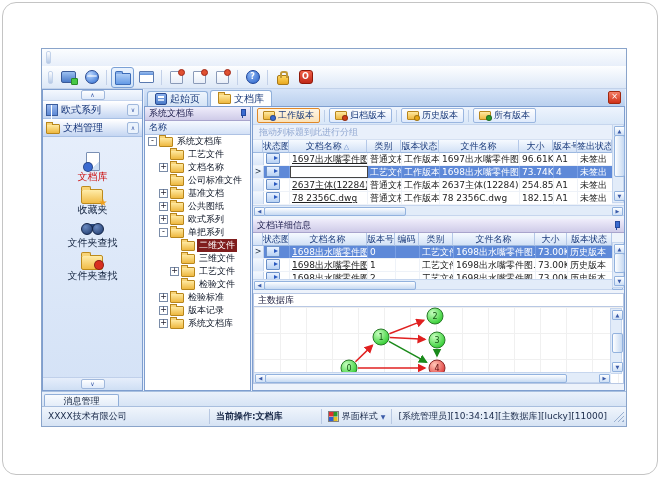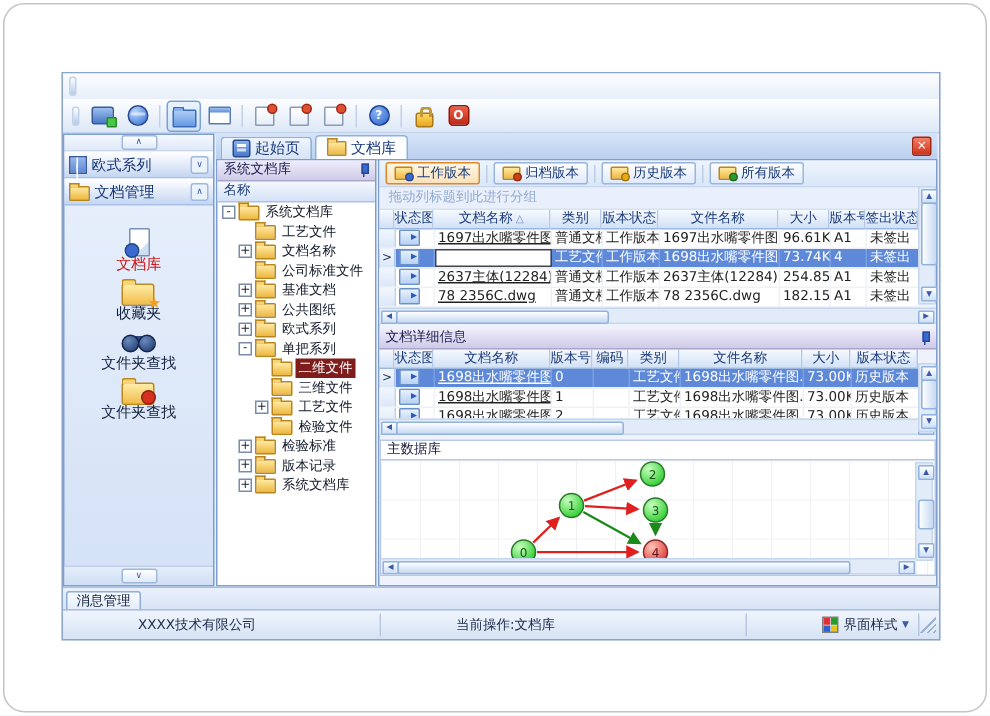--- a/index.html
+++ b/index.html
@@ -121,23 +121,23 @@
   .dp-tabs{height:14px;display:flex;align-items:flex-end;gap:1px;padding-left:3px;background:linear-gradient(#e4edfa,#d0e0f4);border-bottom:1px solid #98b4dc;}
   .dtab{height:13px;line-height:12px;padding:0 6px;font-size:9px;color:#1a3a7a;background:linear-gradient(#f4f8fe,#dde9f8);border:1px solid #98b4dc;border-bottom:none;border-radius:2px 2px 0 0;box-sizing:border-box;}
   .dtab.active{background:linear-gradient(#fbdcec,#f3bcd8);border-color:#c878a8;color:#3a1a3a;}
   .detail-body{height:33px;overflow:hidden;}
   .graph-label{height:12px;background:#fff;border:1px solid #b8c8e4;border-bottom:none;font-size:9px;line-height:12px;padding-left:4px;color:#202040;}
   .graph-box{position:relative;height:78px;background:#fff;border:1px solid #b8c8e4;overflow:hidden;
     background-image:linear-gradient(#f0f0f0 1px,transparent 1px),linear-gradient(90deg,#f0f0f0 1px,transparent 1px);background-size:26px 26px;box-sizing:border-box;}
 
   
   .msgband{position:absolute;left:0;top:342px;right:0;height:16px;background:linear-gradient(#eaf1fb,#d4e2f4);border-top:1px solid #a8c0e0;}
-  .msg-tab{position:absolute;left:2px;top:2px;width:50px;height:14px;background:linear-gradient(#f8fbfe,#e0eaf8);border:1px solid #90aed8;border-bottom:none;border-radius:2px 2px 0 0;font-size:9px;line-height:13px;text-align:center;color:#10203c;box-sizing:border-box;}
+  .msg-tab{position:absolute;left:2px;top:2px;width:75px;height:14px;background:linear-gradient(#f8fbfe,#e0eaf8);border:1px solid #90aed8;border-bottom:none;border-radius:2px 2px 0 0;font-size:9px;line-height:13px;text-align:center;color:#10203c;box-sizing:border-box;}
   .statusbar{position:absolute;left:0;bottom:0;right:0;height:19px;background:linear-gradient(#f0f5fc,#d6e3f4);border-top:1px solid #a8bede;display:flex;align-items:center;font-size:9px;color:#1a2a4a;}
-  .sb-cell{padding:0 6px;height:15px;display:flex;align-items:center;border-right:1px solid #b8c8e2;white-space:nowrap;margin-left:44px;}
+  .sb-cell{padding:0 6px;height:15px;display:flex;align-items:center;border-right:1px solid #b8c8e2;white-space:nowrap;}
   .style-icon{width:9px;height:9px;border:1px solid #808080;margin-right:3px;flex:none;
     background-image:linear-gradient(#e03030,#e03030),linear-gradient(#2a9a2a,#2a9a2a),linear-gradient(#3060d0,#3060d0),linear-gradient(#e8c020,#e8c020);
     background-size:50% 50%;background-position:0 0,100% 0,0 100%,100% 100%;background-repeat:no-repeat;}
   .dd-arrow{font-size:6px;color:#3a5aa8;margin-left:3px;}
   .resize-grip{width:11px;height:11px;margin:0 2px 0 auto;background:repeating-linear-gradient(135deg,transparent 0 2px,#9ab0d0 2px 3px);clip-path:polygon(100% 0,100% 100%,0 100%);}
 </style>
 </head>
 <body>
 
 <div class="canvas">
@@ -540,23 +540,24 @@
       <span class="vs-btn" style="bottom:1px;">▼</span>
     </div>
   </div>
 
   <div class="msgband">
     <div class="msg-tab">消息管理</div>
   </div>
 
   <div class="statusbar">
     <div class="sb-cell" style="width:168px;box-sizing:border-box;">XXXX技术有限公司</div>
-    <div class="sb-cell" style="flex:1;">当前操作:文档库</div>
+    <div class="sb-cell" style="flex:1;font-weight:bold;">当前操作:文档库</div>
     <div class="sb-cell">
       <span class="style-icon"></span>
       <span>界面样式</span>
       <span class="dd-arrow">▼</span>
     </div>
+    <div class="sb-cell" style="border-right:none;">[系统管理员][10:34:14][主数据库][lucky][11000]</div>
     <div class="resize-grip"></div>
   </div>
 
 </div>
 </div>
 
 </body></html>

